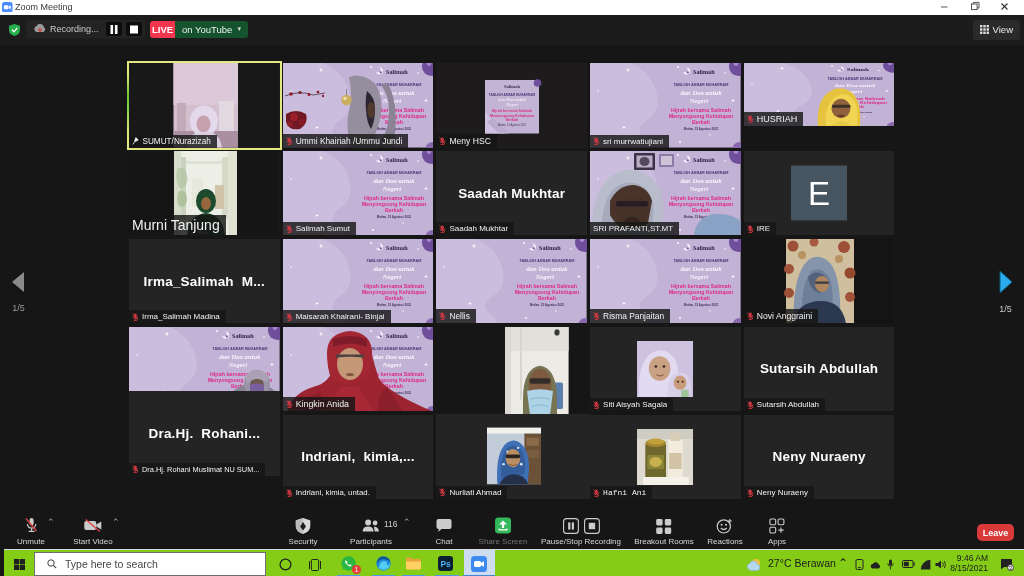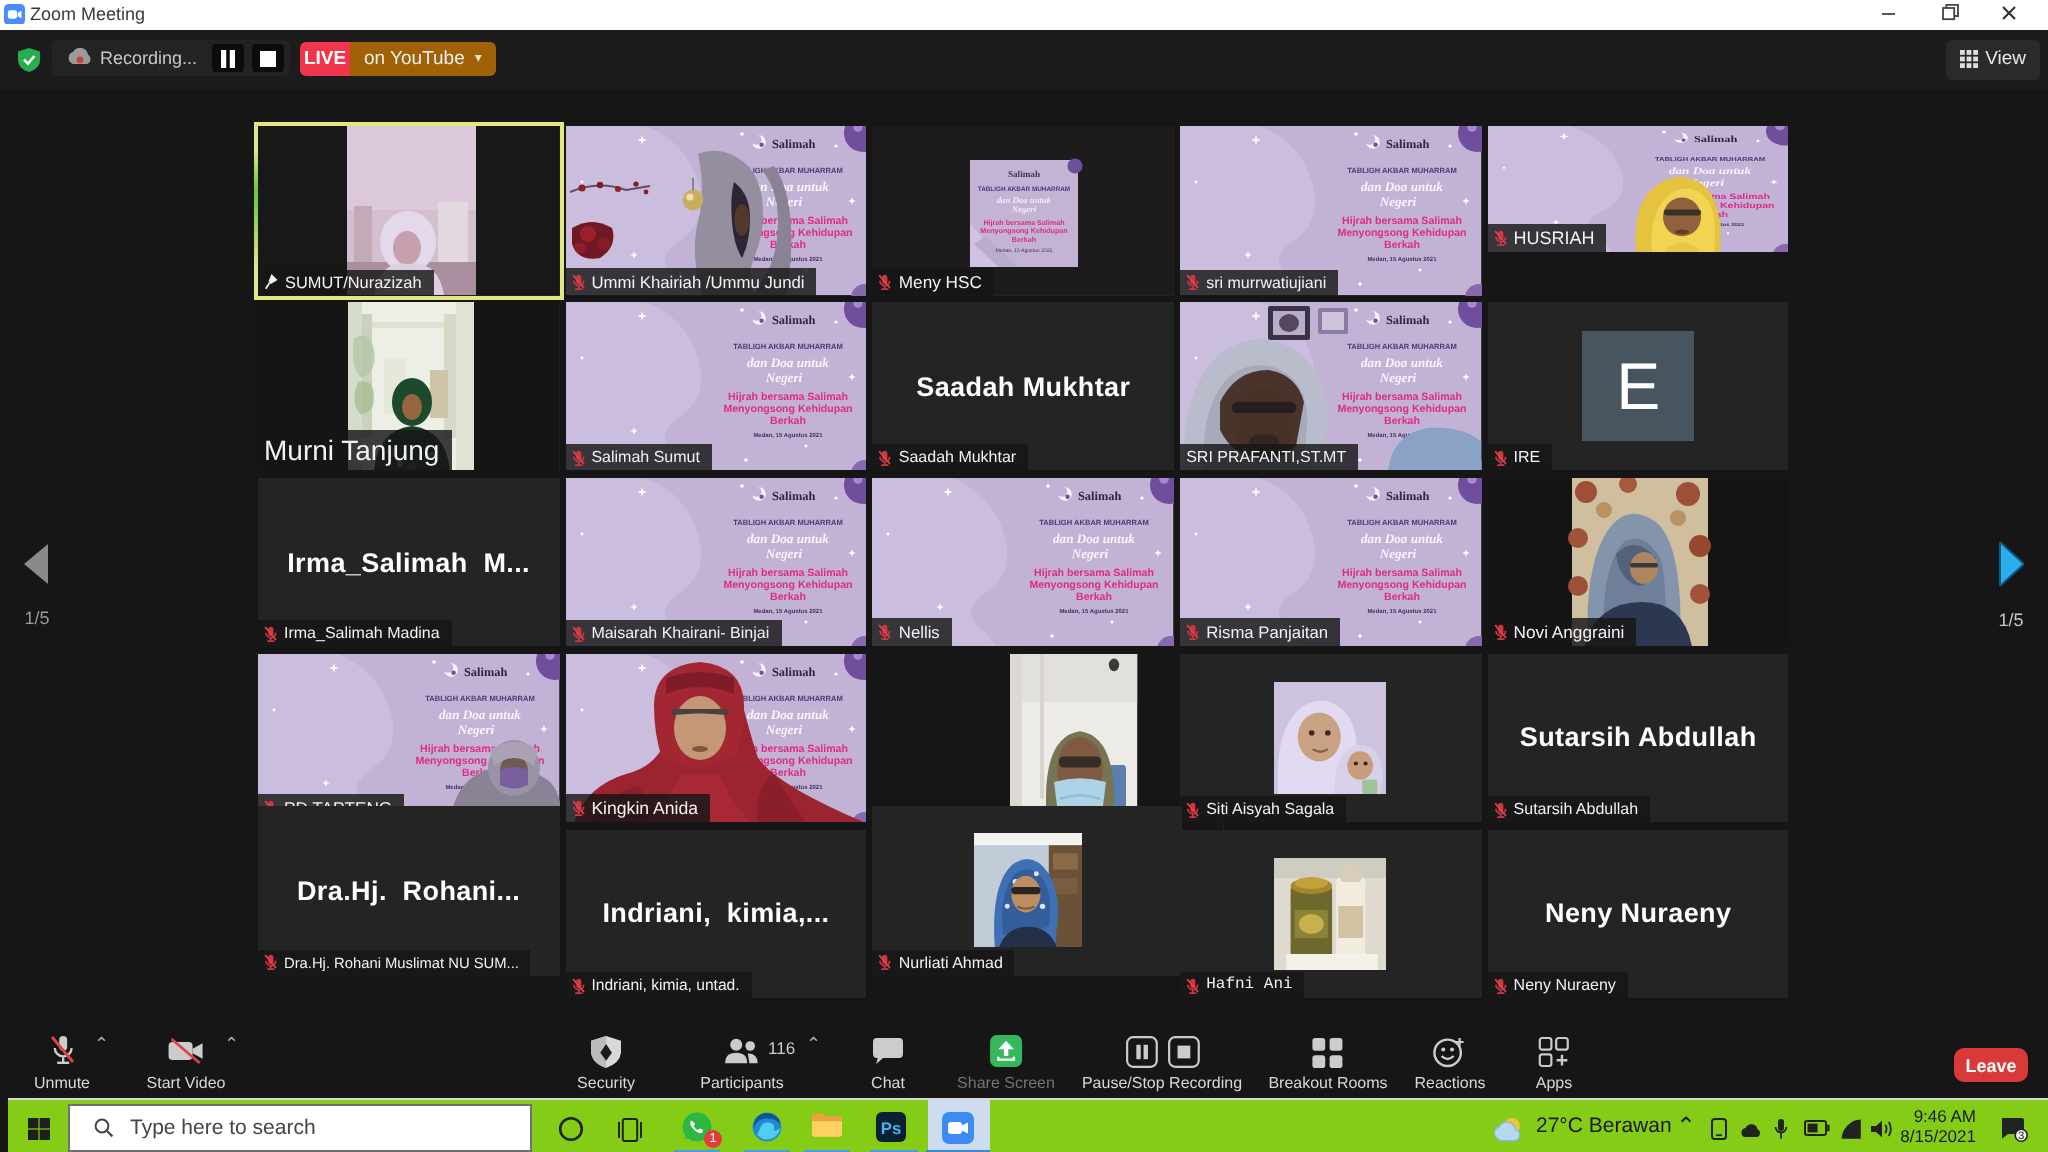--- a/index.html
+++ b/index.html
@@ -6,21 +6,21 @@
 .stage{position:relative;width:1024px;height:576px}
 .titlebar{position:absolute;left:0;top:0;width:1024px;height:14.5px;background:#fff}
 .zmic{position:absolute;left:2px;top:1.5px}
 .ttext{position:absolute;left:15px;top:2.2px;font-size:9px;color:#3a3a3a}
 .winbtns{position:absolute;right:5px;top:0;display:flex}
 .topbar{position:absolute;left:0;top:14.5px;width:1024px;height:30px;background:#1c1c1c}
 .recpill{position:absolute;left:26px;top:5.5px;height:18px;background:#232323;border-radius:3px;display:flex;align-items:center;padding:0 3px 0 7px;gap:4px;width:119px}
 .recpill>span{color:#c8c8c8;font-size:9px;padding-right:3px}
 .chip{width:16px;height:14px;background:#0c0c0c;border-radius:2px;display:flex;align-items:center;justify-content:center}
 .livebadge{position:absolute;left:150px;top:6px;width:25px;height:17px;background:#f0354c;border-radius:3px 0 0 3px;color:#fff;font-weight:700;font-size:9.5px;display:flex;align-items:center;justify-content:center}
-.ytpill{position:absolute;left:175px;top:6px;height:17px;background:#a16207;border-radius:0 3px 3px 0;color:#f0f0f0;font-size:9.5px;display:flex;align-items:center;padding:0 7px}
+.ytpill{position:absolute;left:175px;top:6px;height:17px;background:#14532d;border-radius:0 3px 3px 0;color:#f0f0f0;font-size:9.5px;display:flex;align-items:center;padding:0 7px}
 .ytpill .caret{font-size:7px;margin-left:5px;color:#ddd}
 .viewbtn{position:absolute;right:4px;top:5px;height:20px;background:#2a2a2a;border-radius:3px;color:#e8e8e8;font-size:9.5px;display:flex;align-items:center;gap:4px;padding:0 7px}
 .tile{position:absolute;background:#242424;overflow:hidden}
 .activebrd{position:absolute;left:126.8px;top:60.8px;width:155px;height:89px;border:2.2px solid #e2e781;box-sizing:border-box;z-index:6;pointer-events:none}
 .activegrn{position:absolute;left:126.8px;top:75px;width:2.2px;height:58px;background:linear-gradient(to bottom,rgba(120,200,50,0),#6cc437 35%,#8ad455 60%,rgba(120,200,50,0));z-index:7}
 .tile>svg{position:absolute;left:0;top:0;width:100%;height:100%}
 .lbl{position:absolute;left:0;bottom:0;background:rgba(22,22,22,.82);color:#f2f2f2;display:flex;align-items:center;gap:3px;padding:2px 6px 2px 3px;max-width:96%;white-space:nowrap;overflow:hidden}
 .lbl .lic{flex:0 0 auto}
 .lbl span{overflow:hidden;text-overflow:ellipsis}
 .nmt{position:absolute;left:0;top:0;width:100%;height:100%;display:flex;align-items:center;justify-content:center;color:#fdfdfd;font-weight:700;font-size:13.5px;letter-spacing:0.2px}
@@ -478,39 +478,39 @@
     </div>
 <div class="tile " style="left:743.8px;top:326.7px;width:150.6px;height:84.5px;">
       <div class="nmt">Sutarsih Abdullah</div>
       <div class="lbl" style="font-size:8.0px;">
         <svg class="lic" viewBox="0 0 7 8" width="7" height="8">
           <use href="#micred"></use>
         </svg>
         <span>Sutarsih Abdullah</span>
       </div>
     </div>
-<div class="tile " style="left:129px;top:403px;width:150.6px;height:84.5px;">
+<div class="tile " style="left:129px;top:391px;width:150.6px;height:84.5px;">
       <div class="nmt">Dra.Hj.&nbsp; Rohani...</div>
       <div class="lbl" style="font-size:7.4px;">
         <svg class="lic" viewBox="0 0 7 8" width="7" height="8">
           <use href="#micred"></use>
         </svg>
         <span>Dra.Hj. Rohani Muslimat NU SUM...</span>
       </div>
     </div>
 <div class="tile " style="left:282.7px;top:414.6px;width:150.6px;height:84.5px;">
       <div class="nmt">Indriani,&nbsp; kimia,...</div>
       <div class="lbl" style="font-size:7.8px;">
         <svg class="lic" viewBox="0 0 7 8" width="7" height="8">
           <use href="#micred"></use>
         </svg>
         <span>Indriani, kimia, untad.</span>
       </div>
     </div>
-<div class="tile " style="left:436.4px;top:403px;width:155px;height:84.5px;">
+<div class="tile " style="left:436.4px;top:414px;width:155px;height:84.5px;">
       <div class="ph" style="width:54px;height:57px"><svg viewBox="0 0 52 56" width="100%" height="100%" preserveAspectRatio="none">
  <rect width="52" height="56" fill="#c2cbd8"></rect>
  <rect width="52" height="6" fill="#f2f2ee"></rect>
  <rect x="36" y="6" width="16" height="50" fill="#6b5138"></rect>
  <rect x="38" y="10" width="12" height="8" fill="#8a6a48"></rect>
  <rect x="38" y="22" width="12" height="8" fill="#7a5c40"></rect>
  <path d="M10,56 Q8,26 18,16 Q28,8 36,20 Q42,30 40,46 Q39,52 40,56 Z" fill="#3f6fb5"></path>
  <path d="M14,50 Q12,28 20,20 Q28,14 34,24 Q38,32 36,46 Z" fill="#345d9c"></path>
  <circle cx="20" cy="24" r="1.4" fill="#dce6f2"></circle>
           <circle cx="30" cy="20" r="1.2" fill="#dce6f2"></circle>

